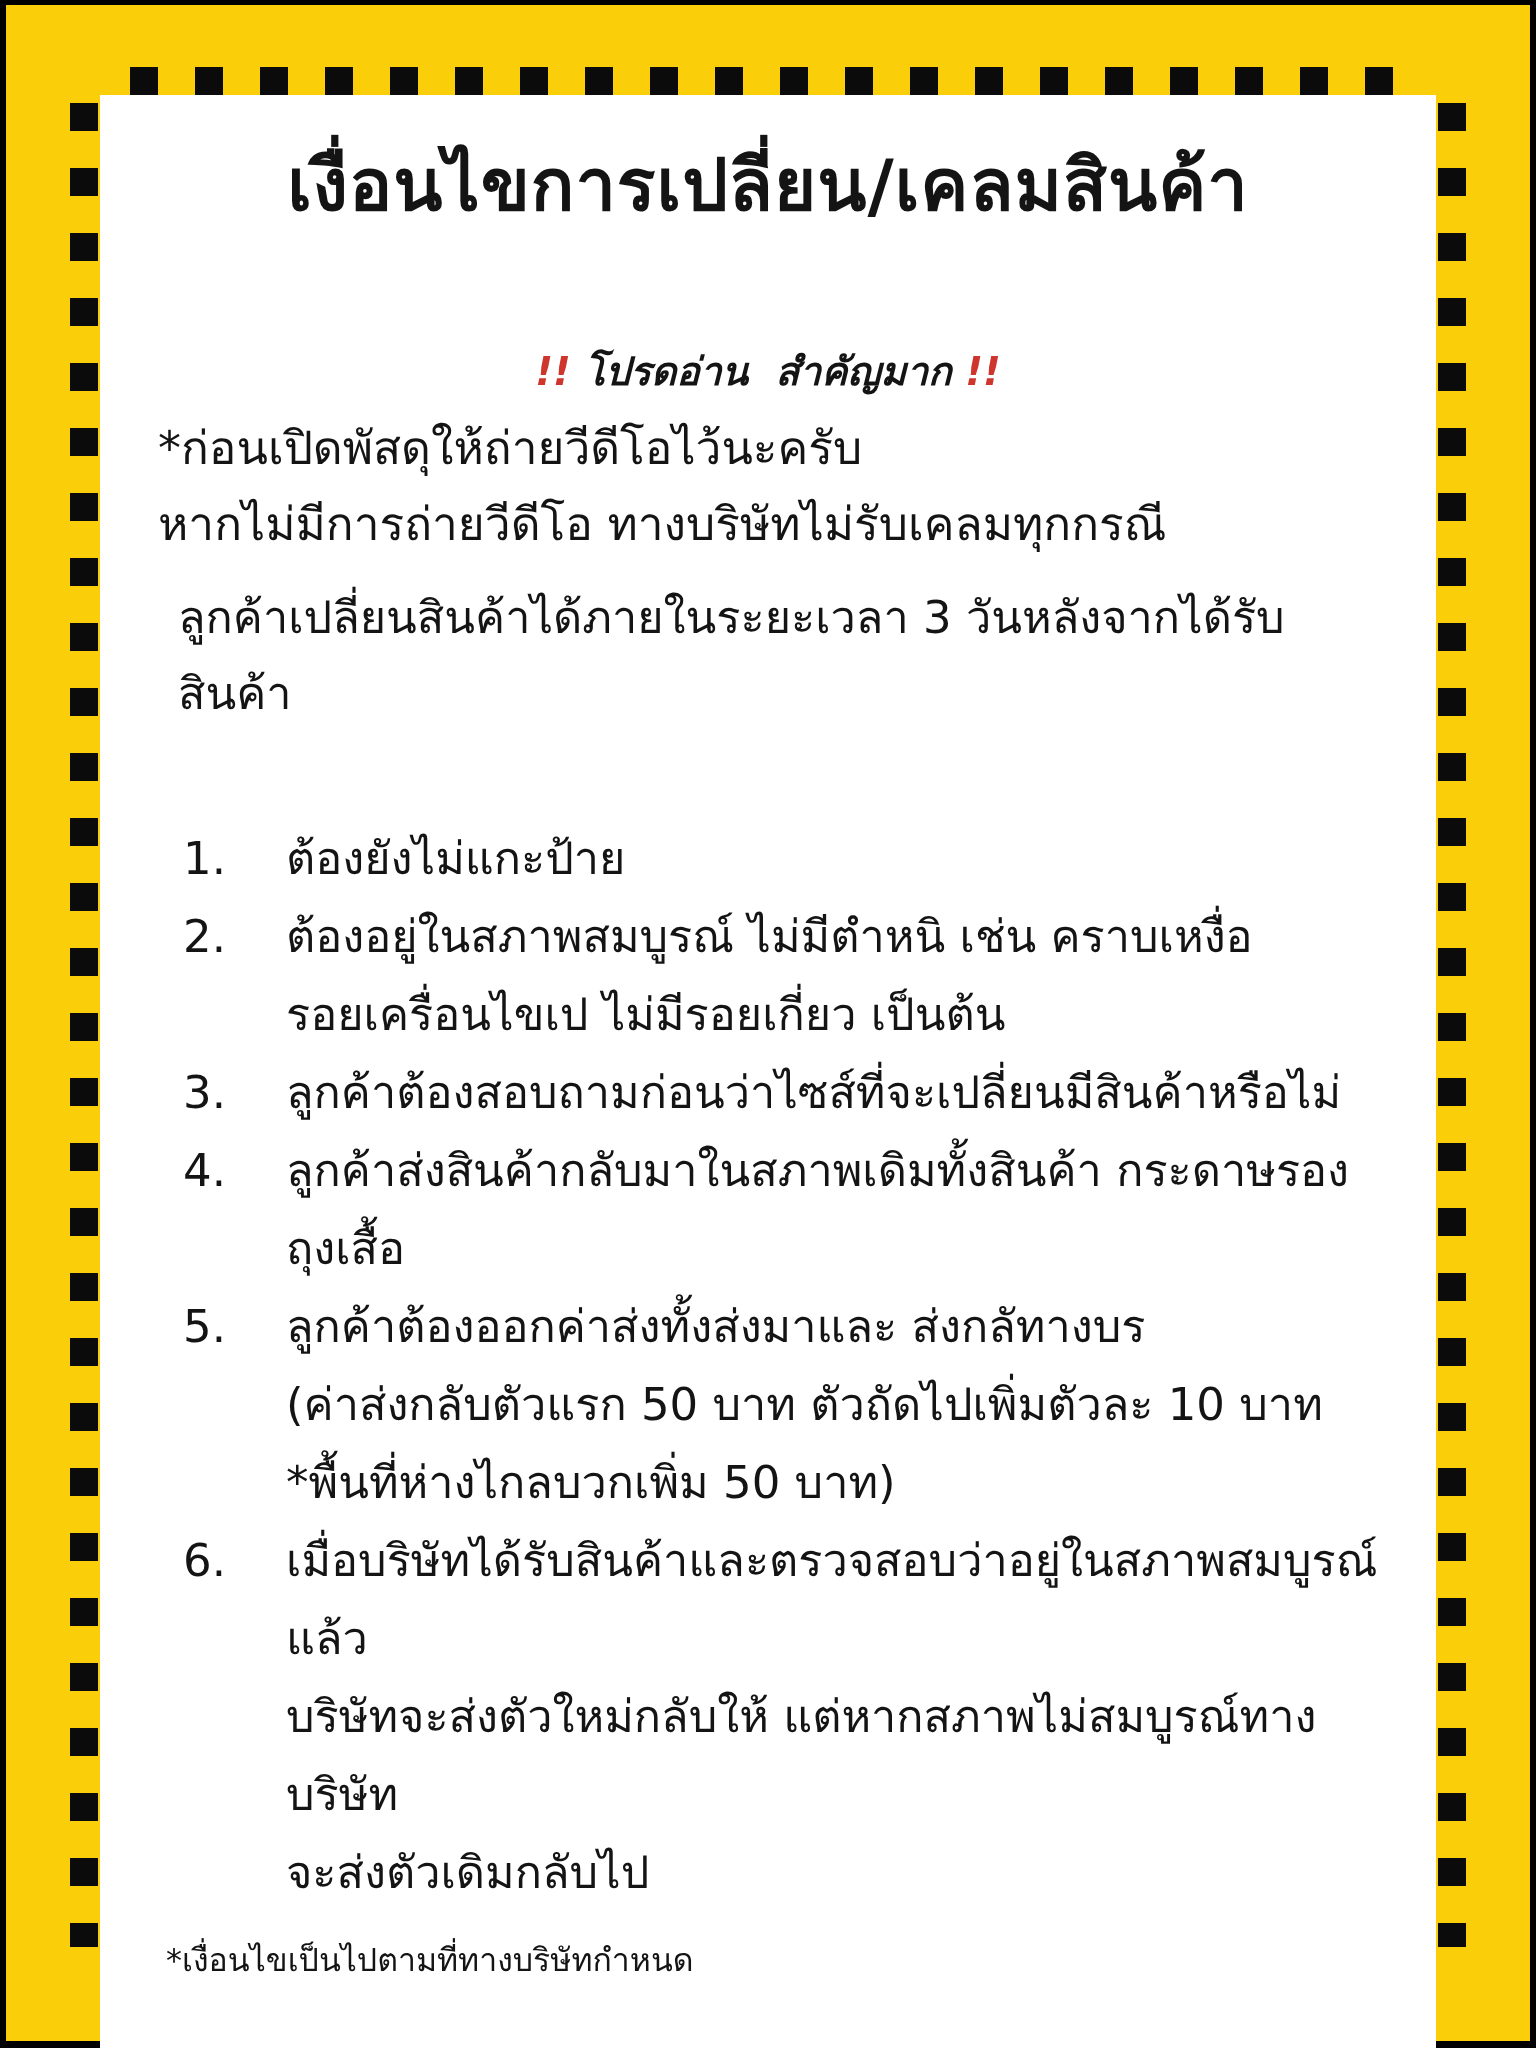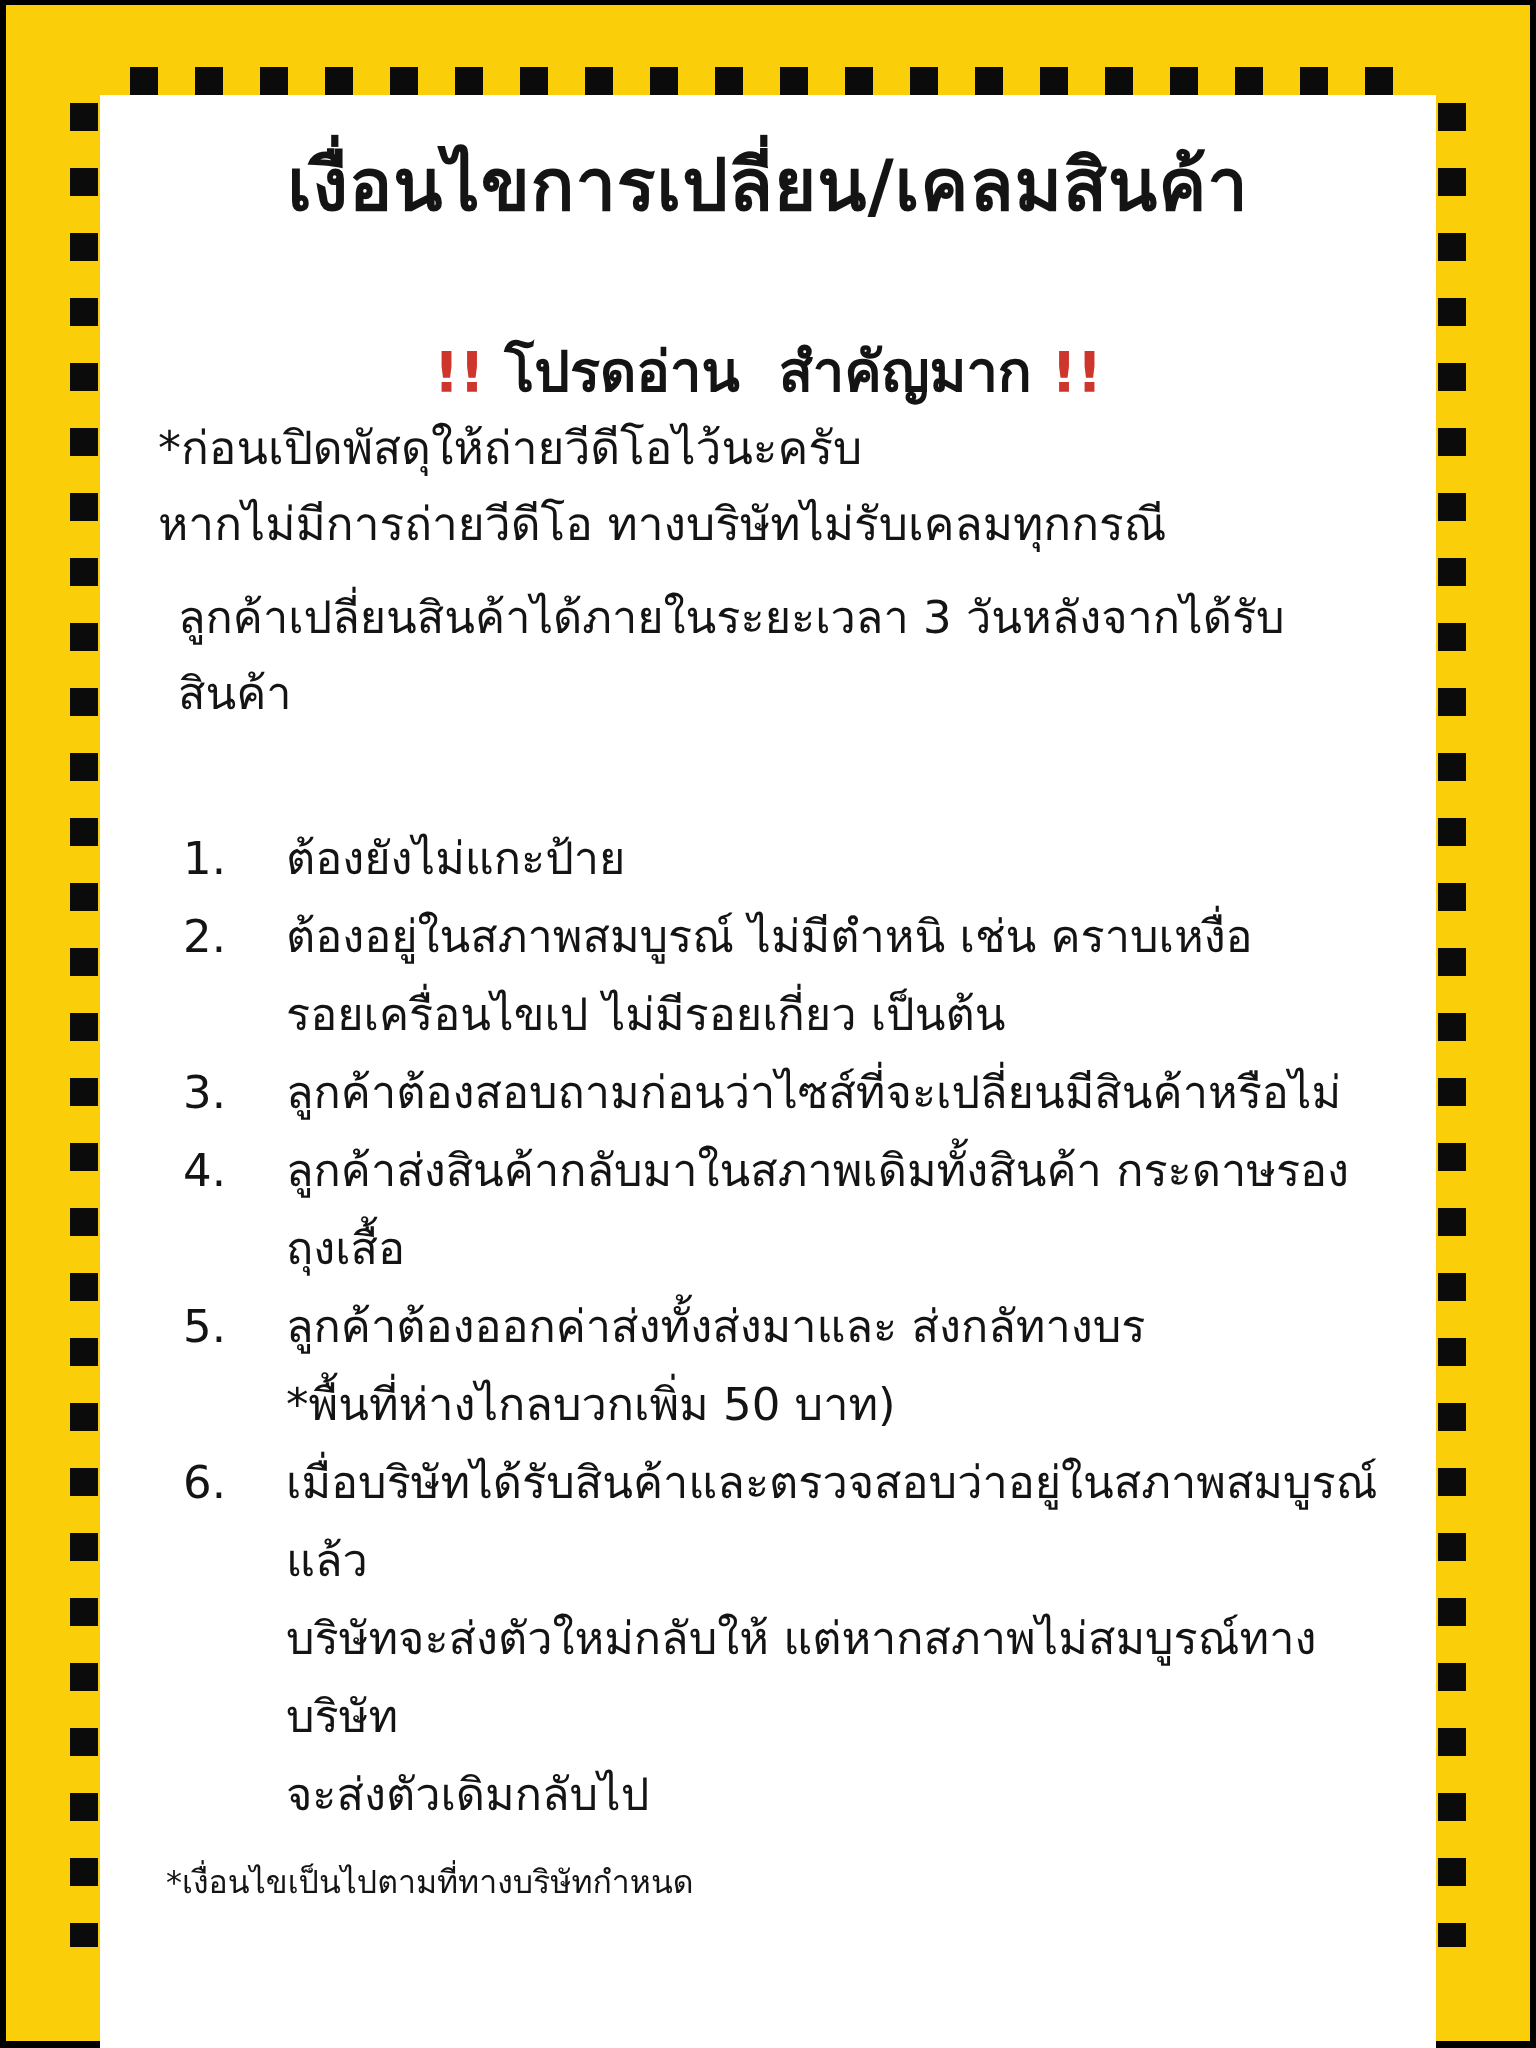--- a/index.html
+++ b/index.html
@@ -51,23 +51,24 @@
   .title {
     margin: 0 0 98px 0;
     text-align: center;
     font-size: 72px;
     font-weight: bold;
     line-height: 101px;
     letter-spacing: 1px;
   }
   .notice-line {
     text-align: center;
-    font-size: 56px;
+    font-size: 39px;
     line-height: 76px;
     font-weight: bold;
+    font-style: italic;
   }
   .bang { color: #cd352d; font-weight: bold; }
   .warn-line {
     text-align: left;
     font-size: 46px;
     line-height: 76px;
     font-weight: normal;
   }
   .warn-last { margin-bottom: 18px; }
   .intro {
@@ -146,20 +147,21 @@
         <li class="cond">
           <span class="num">4.</span>
           <span class="cond-text">
             <span class="cond-line">ลูกค้าส่งสินค้ากลับมาในสภาพเดิมทั้งสินค้า กระดาษรอง ถุงเสื้อ</span>
           </span>
         </li>
         <li class="cond">
           <span class="num">5.</span>
           <span class="cond-text">
             <span class="cond-line">ลูกค้าต้องออกค่าส่งทั้งส่งมาและ ส่งกลัทางบร</span>
+            <span class="cond-line">(ค่าส่งกลับตัวแรก 50 บาท ตัวถัดไปเพิ่มตัวละ 10 บาท</span>
             <span class="cond-line">*พื้นที่ห่างไกลบวกเพิ่ม 50 บาท)</span>
           </span>
         </li>
         <li class="cond">
           <span class="num">6.</span>
           <span class="cond-text">
             <span class="cond-line">เมื่อบริษัทได้รับสินค้าและตรวจสอบว่าอยู่ในสภาพสมบูรณ์แล้ว</span>
             <span class="cond-line">บริษัทจะส่งตัวใหม่กลับให้ แต่หากสภาพไม่สมบูรณ์ทางบริษัท</span>
             <span class="cond-line">จะส่งตัวเดิมกลับไป</span>
           </span>

